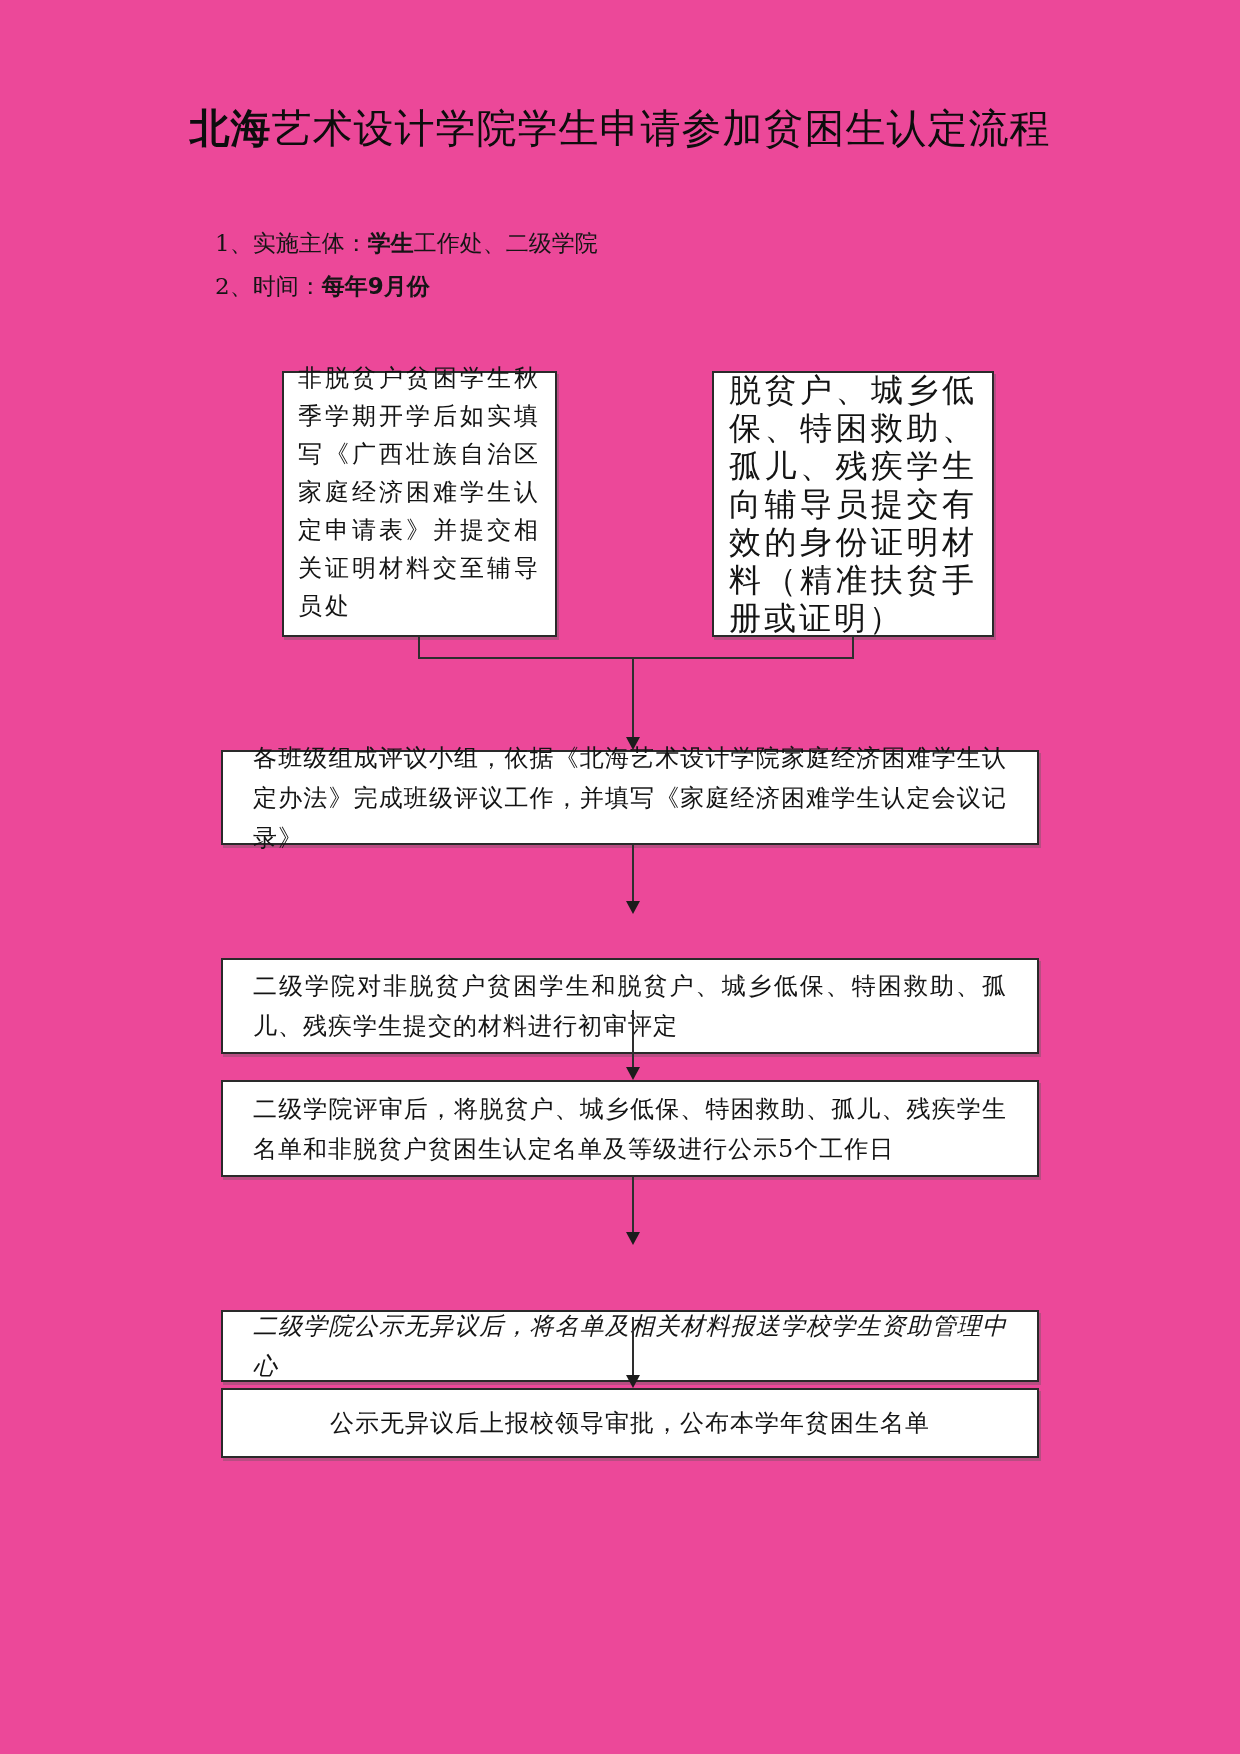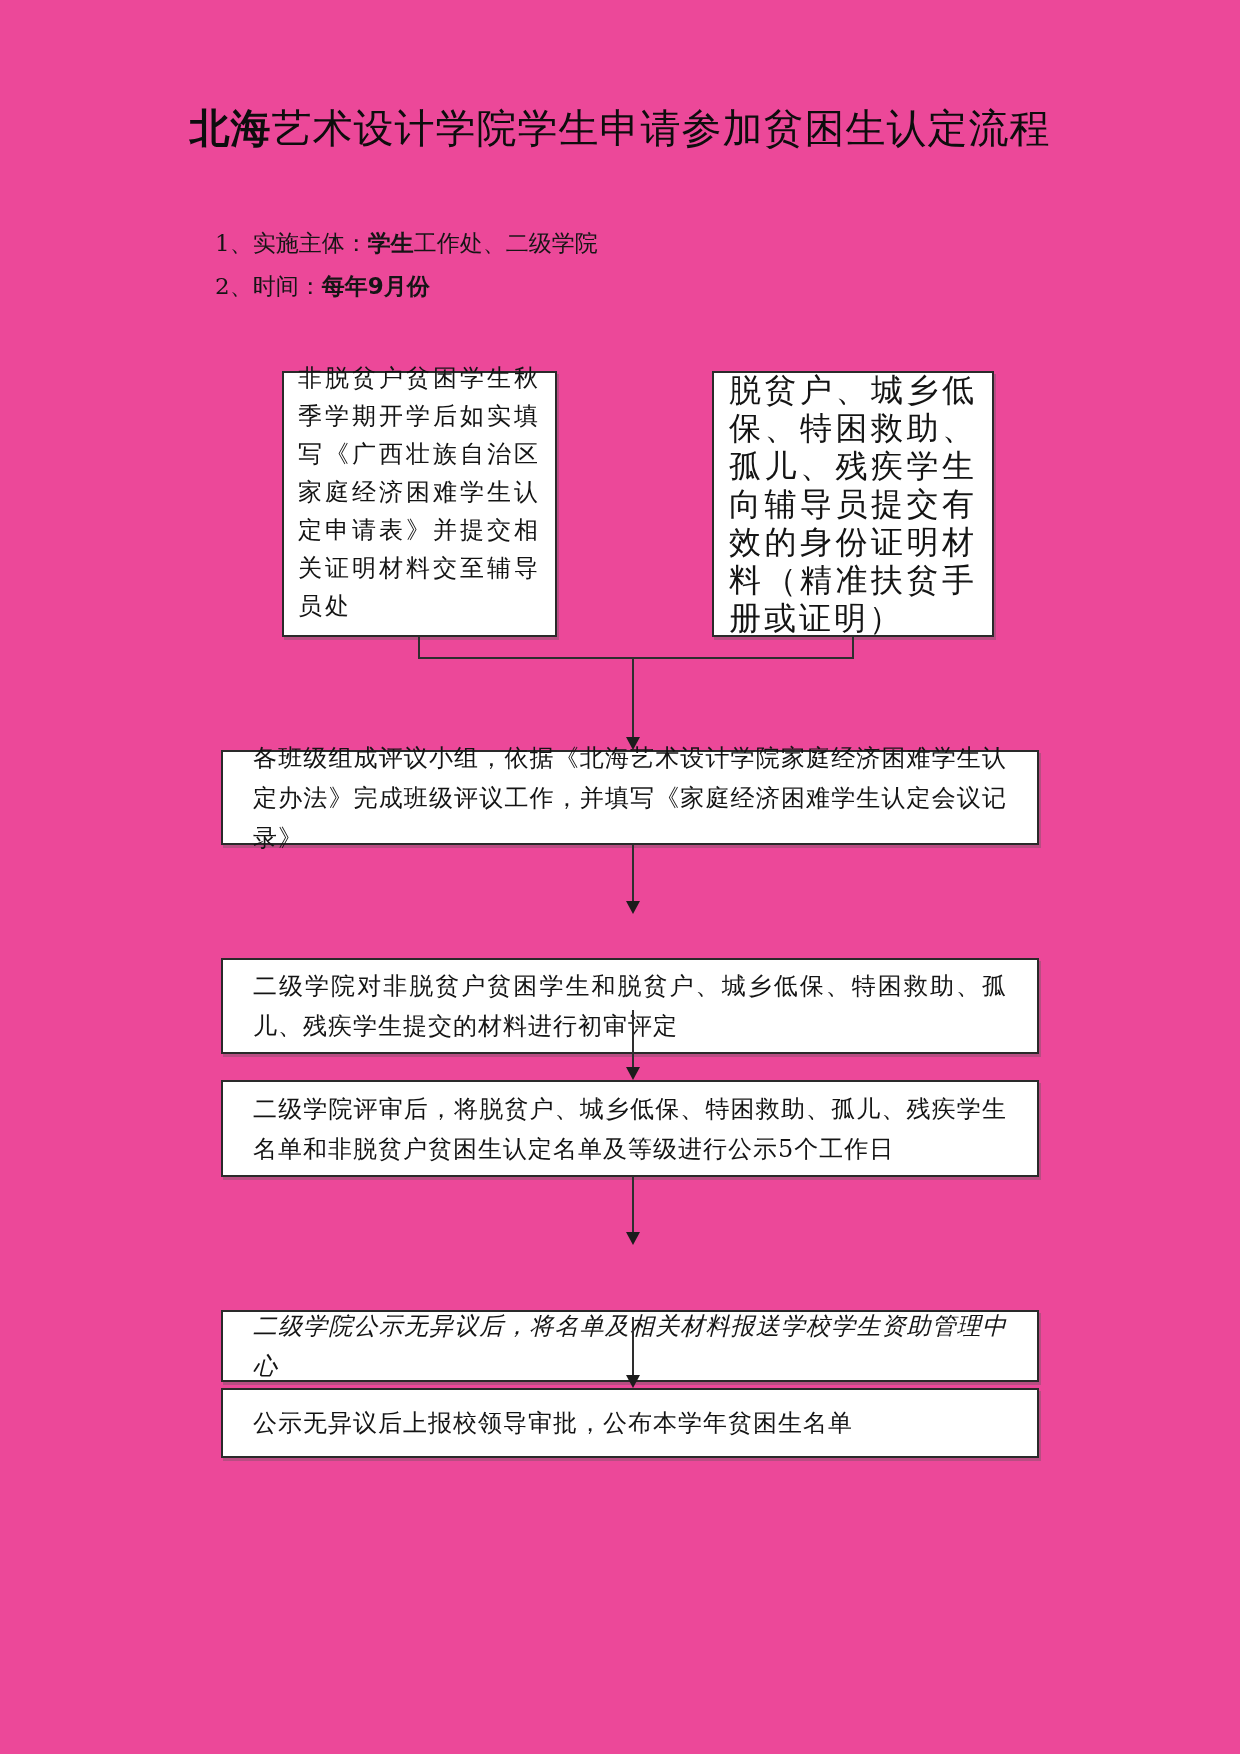--- a/index.html
+++ b/index.html
@@ -34,21 +34,21 @@
   .box-src-right { left: 712px; top: 371px; width: 282px; height: 266px; padding: 10px 15px; }
   .box-src-right .txt { font-size: 32px; line-height: 38px; letter-spacing: 3px; }
 
   .box-wide { left: 221px; width: 818px; padding: 8px 30px; }
   .box-wide .txt { font-size: 24px; line-height: 40px; letter-spacing: 1px; }
   .box-step1 { top: 750px;  height: 95px; }
   .box-step2 { top: 918px;  height: 96px; margin-top: 40px; }
   .box-step3 { top: 1080px; height: 97px; }
   .box-step4 { top: 1310px; height: 72px; font-style: italic; }
   .box-step5 { top: 1388px; height: 70px; }
-  .box-step5 .txt { }
+  .box-step5 .txt { text-align: center; }
 
   .cline { position: absolute; background: #2e2e2e; }
   .vstub-left  { left: 418px; top: 637px; width: 2px; height: 22px; }
   .vstub-right { left: 852px; top: 637px; width: 2px; height: 22px; }
   .hjoin       { left: 418px; top: 657px; width: 436px; height: 2px; }
 
   .aline { position: absolute; left: 632px; width: 2px; background: #2e2e2e; }
   .ahead { position: absolute; left: 626px; width: 0; height: 0;
            border-left: 7px solid transparent; border-right: 7px solid transparent;
            border-top: 13px solid #1c1c1c; }

